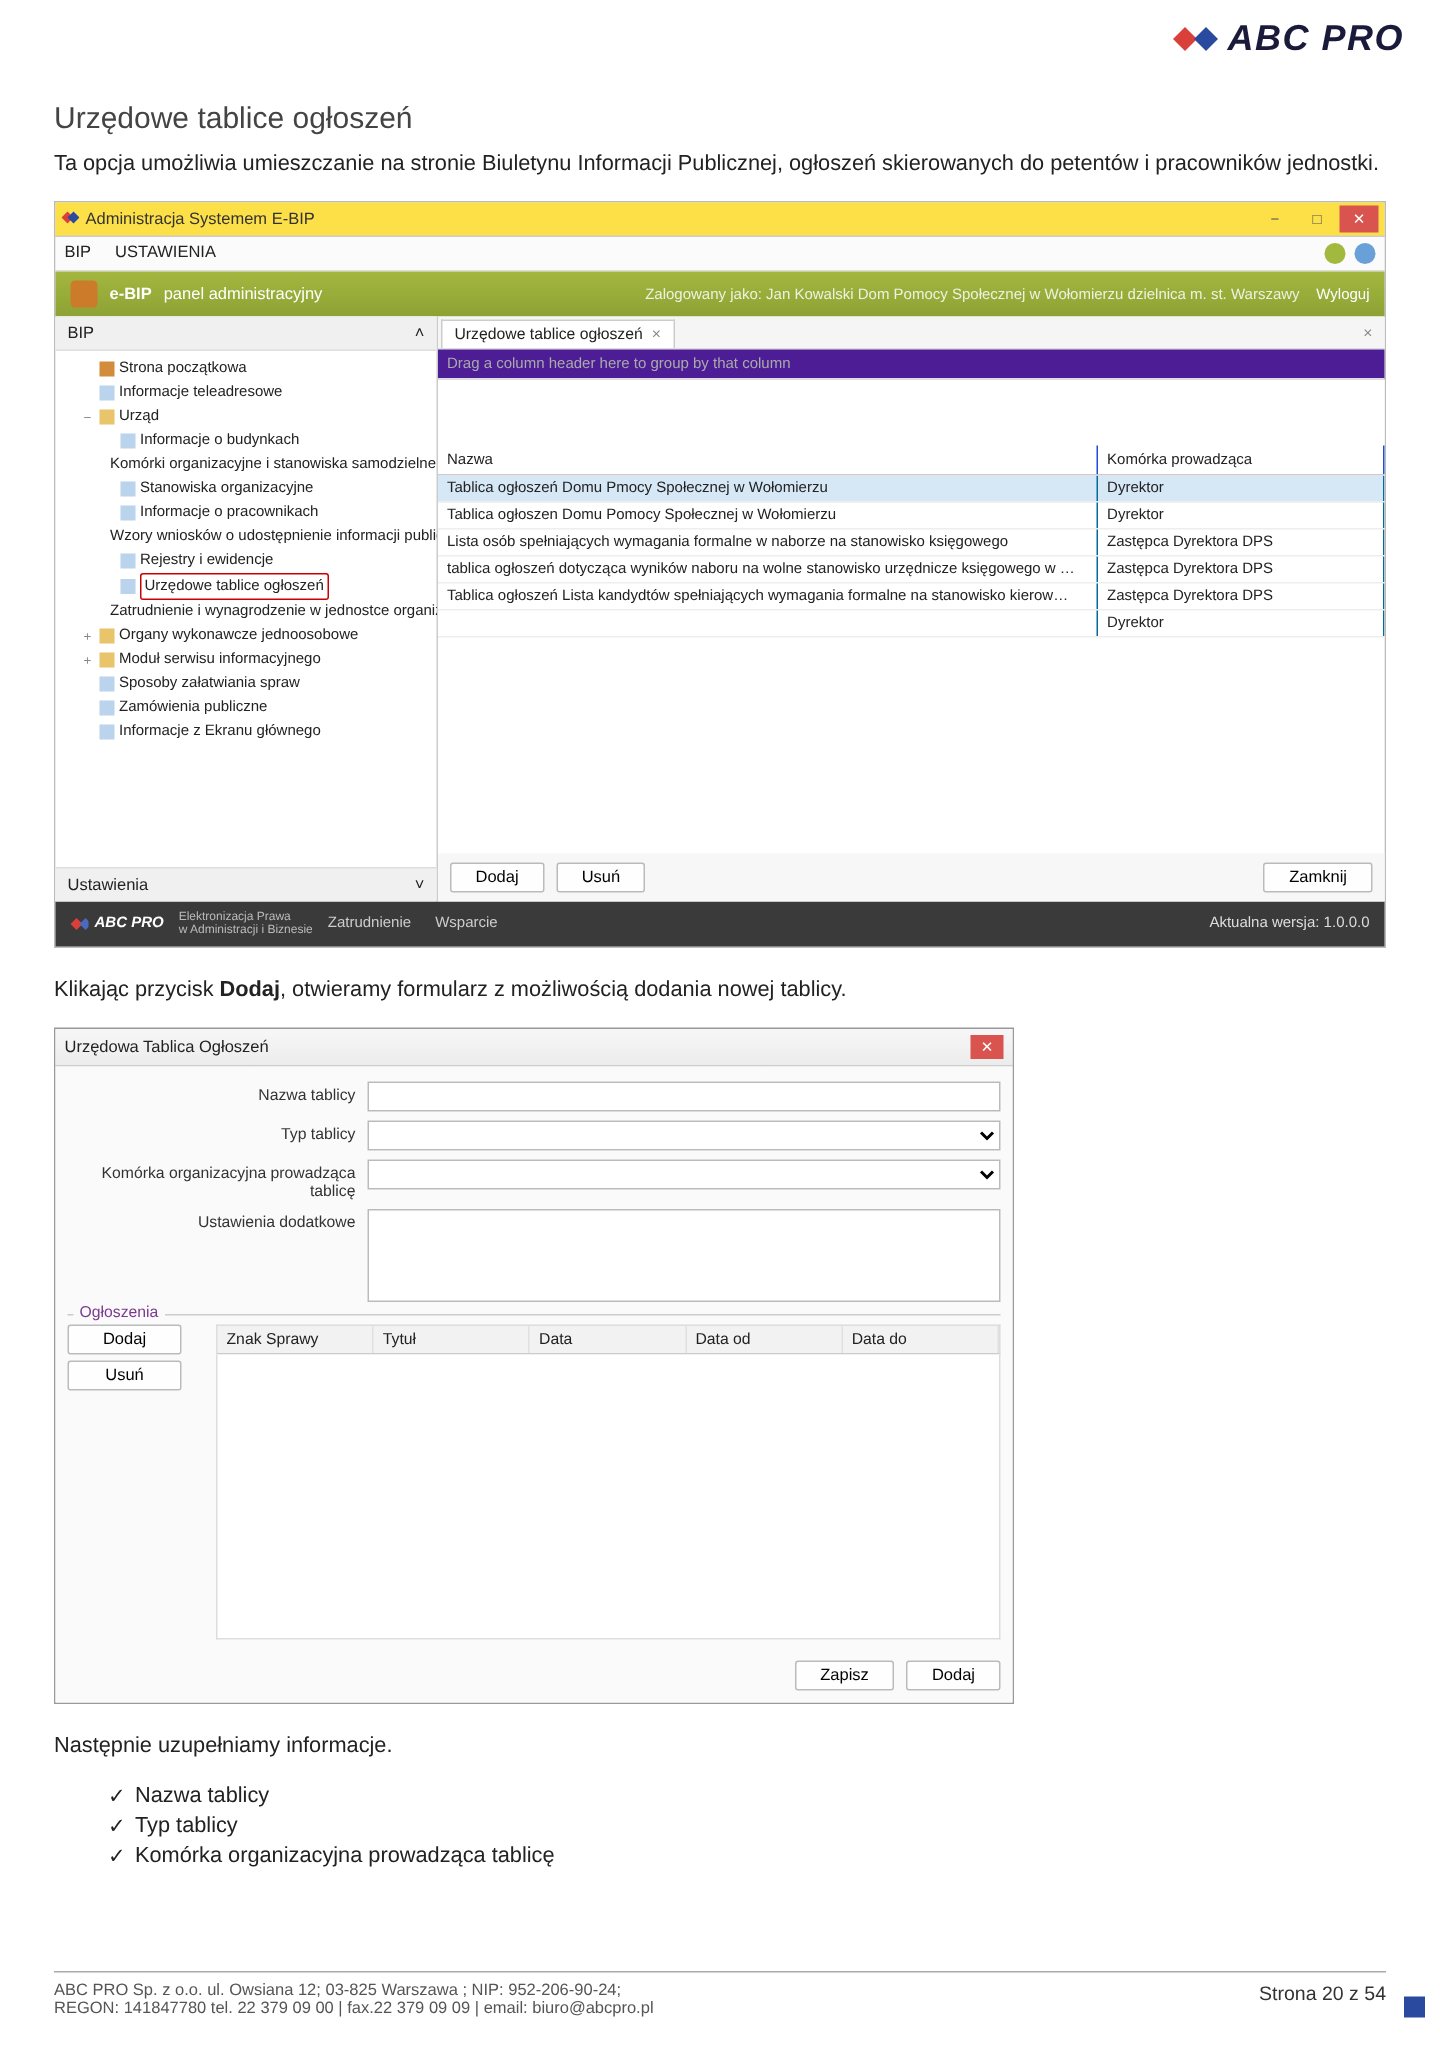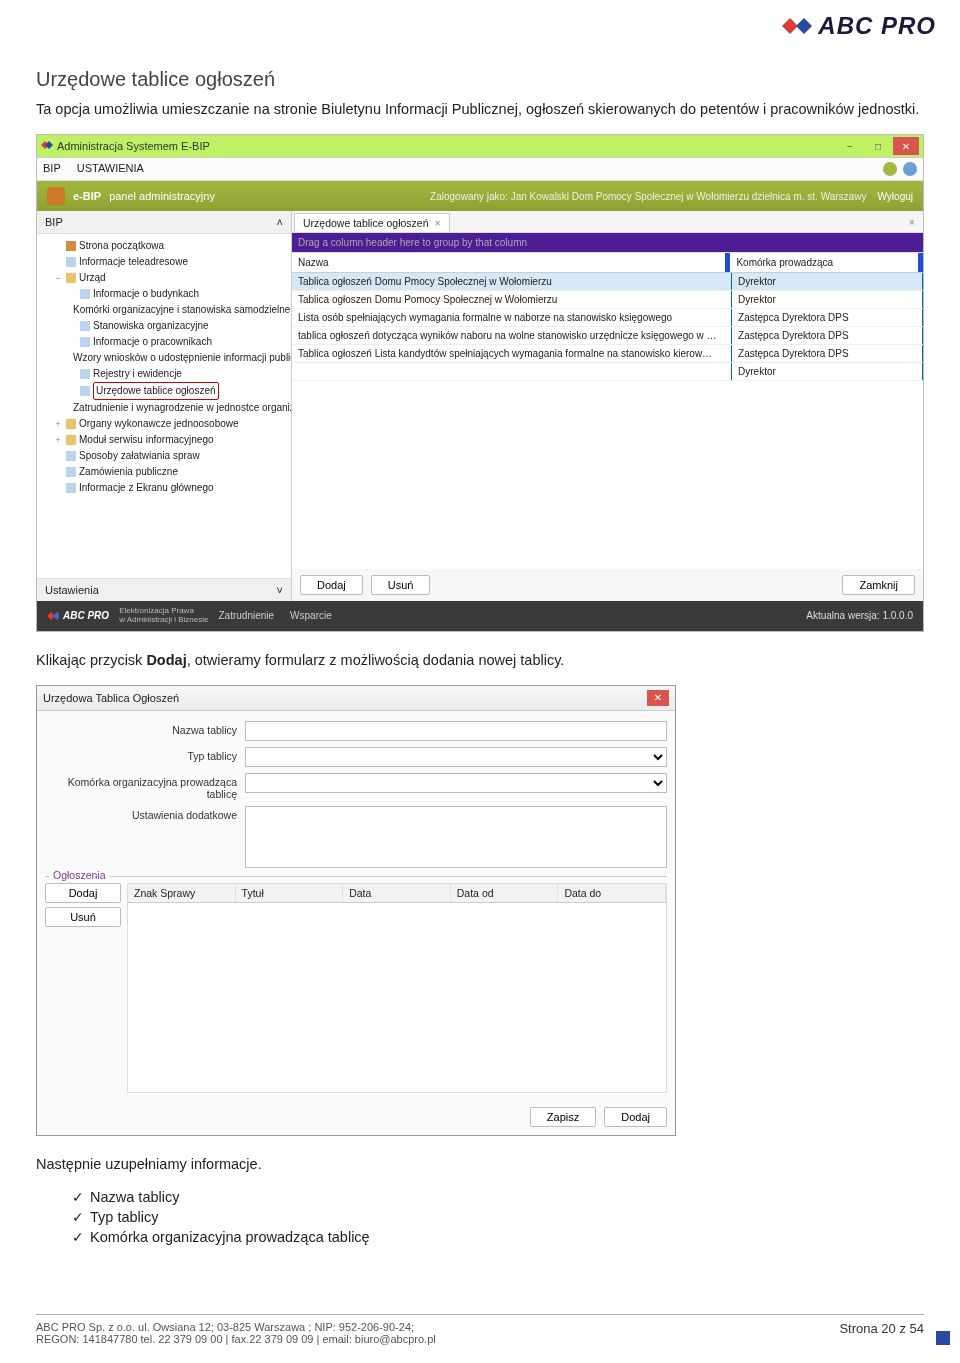--- a/index.html
+++ b/index.html
@@ -45,21 +45,21 @@
   .bold { font-weight: 700; }
 
   
   .app-window {
     border: 1px solid #bbb;
     background: #f4f4f4;
     font-size: 11px;
     margin-bottom: 18px;
   }
   .titlebar {
-    background: #bef264;
+    background: #fde047;
     display: flex;
     align-items: center;
     justify-content: space-between;
     padding: 2px 4px;
     border-bottom: 1px solid #ccc;
   }
   .titlebar-left { display: flex; align-items: center; gap: 4px; font-size: 11px; color:#333;}
   .win-controls { display: flex; gap: 2px; }
   .win-btn {
     width: 26px; height: 18px;
@@ -142,21 +142,21 @@
   }
   .tab-close { color:#888; cursor:pointer;}
   .grid-dragrow {
     background:#4c1d95; color:#aaa; font-size:10px; padding:4px 6px;
     border-bottom:1px solid #ddd;
   }
   .grid-container { flex:1; display:flex; flex-direction:column;}
   .grid-header-row {
     display:flex; background:#fff; border-bottom:1px solid #ccc; font-size:10px;
   }
-  .grid-header-row .cell { padding:4px 6px; border-right:5px solid #1d4ed8;}
+  .grid-header-row .cell { padding:4px 6px; border-right:1px solid #1d4ed8;margin-top:44px;}
   .cell.name { flex:2.4;}
   .cell.unit { flex:1;}
   .grid-row {
     display:flex; border-bottom:1px solid #eee; font-size:10px;
   }
   .grid-row.selected { background:#d6e7f6;}
   .grid-row .cell { padding:3px 6px; border-right:1px solid #0369a1; overflow:hidden; text-overflow:ellipsis; white-space:nowrap;}
   .grid-body-scroll { flex:1; overflow:auto;}
   .bottom-button-row {
     display:flex; justify-content:space-between; padding:6px 8px;
@@ -206,21 +206,21 @@
   }
   .section-divider {
     margin:8px 0 6px; border-top:1px solid #ccc; position:relative;
   }
   .section-divider .divider-label {
     position:absolute; top:-8px; left:4px; background:#fafafa;
     color:#7c3a8f; font-size:10.5px; padding:0 4px;
   }
   .subgrid-layout { display:flex; gap:6px; padding-bottom:4px;}
   .subgrid-buttons { display:flex; flex-direction:column; gap:4px; width:76px;}
-  .subgrid-table { flex:1;}
+  .subgrid-table { flex:1;margin-left:17px;}
   .subgrid-header {
     display:flex; background:#f2f2f2; border:1px solid #ddd; border-bottom:1px solid #ccc;
   }
   .subgrid-header .sc { flex:1; padding:3px 6px; border-right:1px solid #e0e0e0; font-size:10.5px;}
   .subgrid-body { border:1px solid #ddd; border-top:none; height:190px; background:#fff;}
   .dialog-footer {
     display:flex; justify-content:flex-end; gap:8px; padding:8px; background:#fafafa;
   }
 
   

